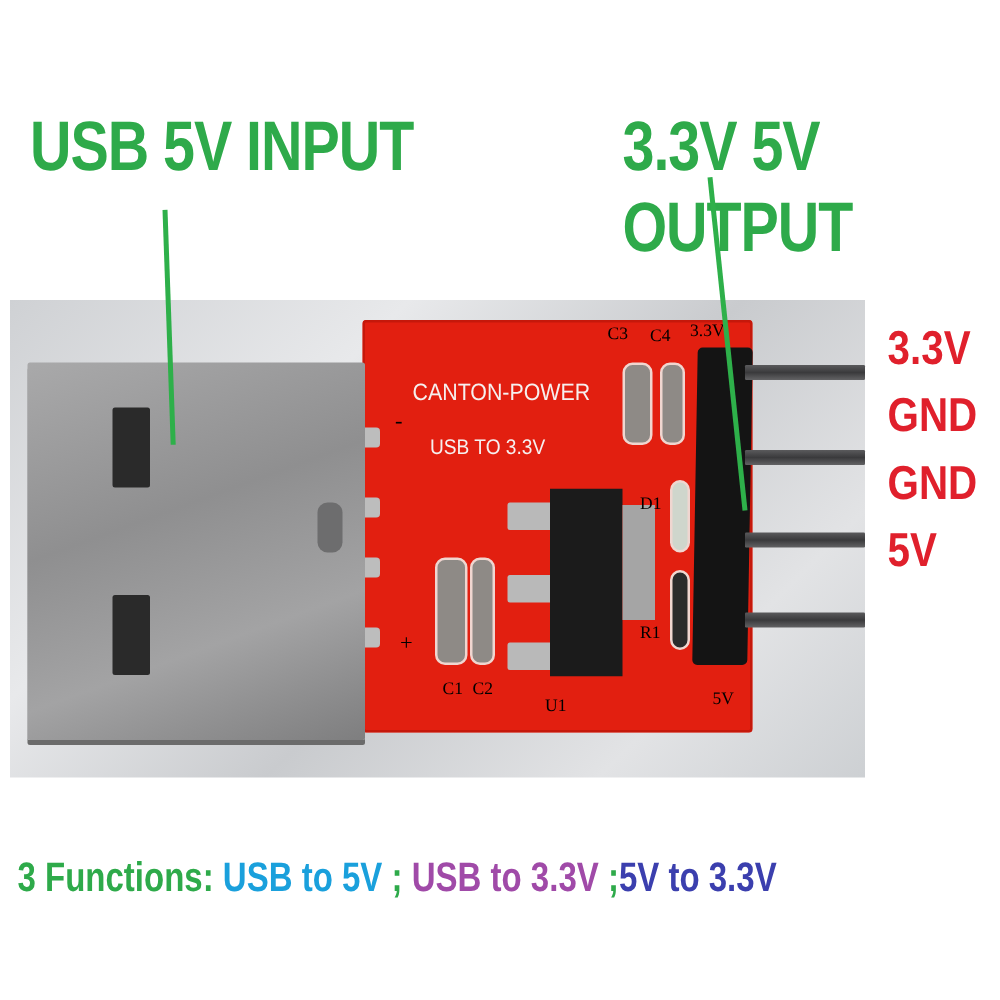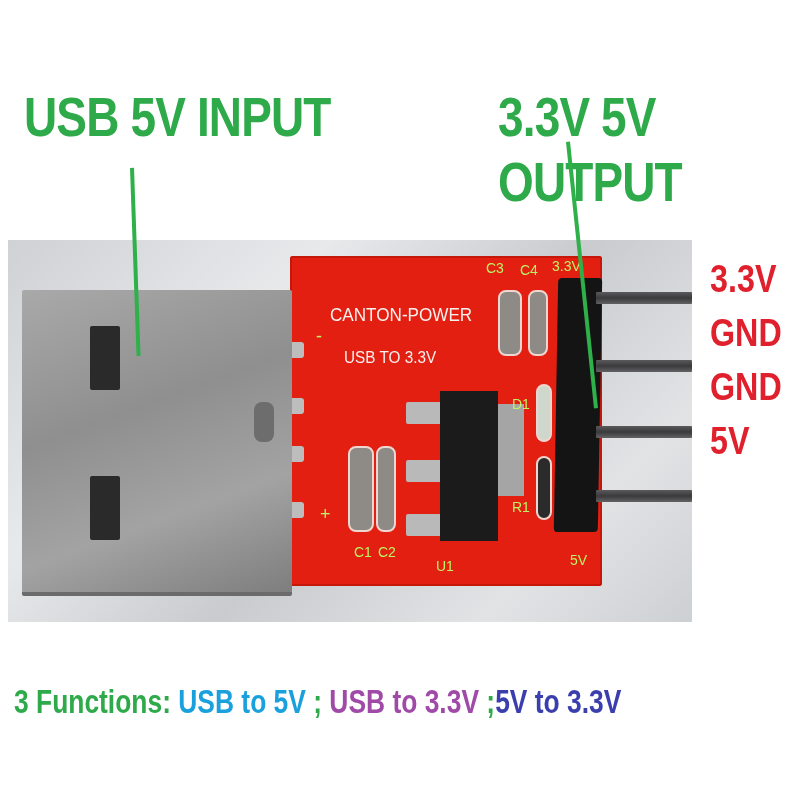--- a/index.html
+++ b/index.html
@@ -10,21 +10,21 @@
   .photo{position:absolute;left:8px;top:240px;width:684px;height:382px;background:linear-gradient(135deg,#cfd1d4 0%,#e8e9eb 30%,#c9cbce 55%,#e2e3e5 80%,#cdd0d3 100%);}
   .pcb{position:absolute;left:290px;top:256px;width:312px;height:330px;background:#e21f10;border-radius:3px;box-shadow:inset 0 0 0 2px #c5180b;}
   .usb{position:absolute;left:22px;top:290px;width:270px;height:302px;background:linear-gradient(160deg,#a9a9aa 0%,#8f8f90 40%,#a3a3a4 70%,#7e7e7f 100%);border-radius:2px;box-shadow:0 4px 0 #6b6b6b;}
   .slot{position:absolute;width:30px;background:#2a2a2a;border-radius:2px;}
   .slot.a{left:68px;top:36px;height:64px;}
   .slot.b{left:68px;top:186px;height:64px;}
   .dimple{position:absolute;left:232px;top:112px;width:20px;height:40px;background:#6d6d6e;border-radius:8px;}
   .pcbtext{position:absolute;color:#f6f0ef;font-weight:normal;transform:scaleX(0.9);transform-origin:left top;}
   .brand{left:40px;top:48px;font-size:19px;}
   .sub{left:54px;top:92px;font-size:17px;}
-  .silk{position:absolute;color:#bef264;font-family:Liberation Sans, sans-serif;font-size:14px;}
+  .silk{position:absolute;color:#000000;font-family:Liberation Serif, serif;font-size:14px;}
   .cap{position:absolute;background:#8e8a86;border:2px solid #f0d6d0;border-radius:8px;}
   .reg{position:absolute;left:150px;top:135px;width:58px;height:150px;background:#1b1b1b;}
   .reg-tab{position:absolute;left:208px;top:148px;width:26px;height:92px;background:#a5a5a5;}
   .lead{position:absolute;left:116px;width:36px;height:22px;background:#b9b9b9;border-radius:2px;}
   .header{position:absolute;left:556px;top:278px;width:44px;height:254px;background:#141414;border-radius:4px;transform:skewX(-1deg);}
   .pin{position:absolute;left:596px;width:96px;height:12px;background:linear-gradient(180deg,#5a5a5c,#3a3a3c,#626264);border-radius:1px;}
   .pad{position:absolute;left:286px;width:18px;height:16px;background:#bdbdbd;border-radius:3px;}
   .pinlabels{position:absolute;left:710px;top:252px;}
   .pinlabel{font-weight:bold;color:#e0202c;font-size:38px;line-height:54px;transform:scaleX(0.85);transform-origin:left top;height:54px;}
   .pointer{position:absolute;width:4px;background:#2eb04a;transform-origin:top left;}

